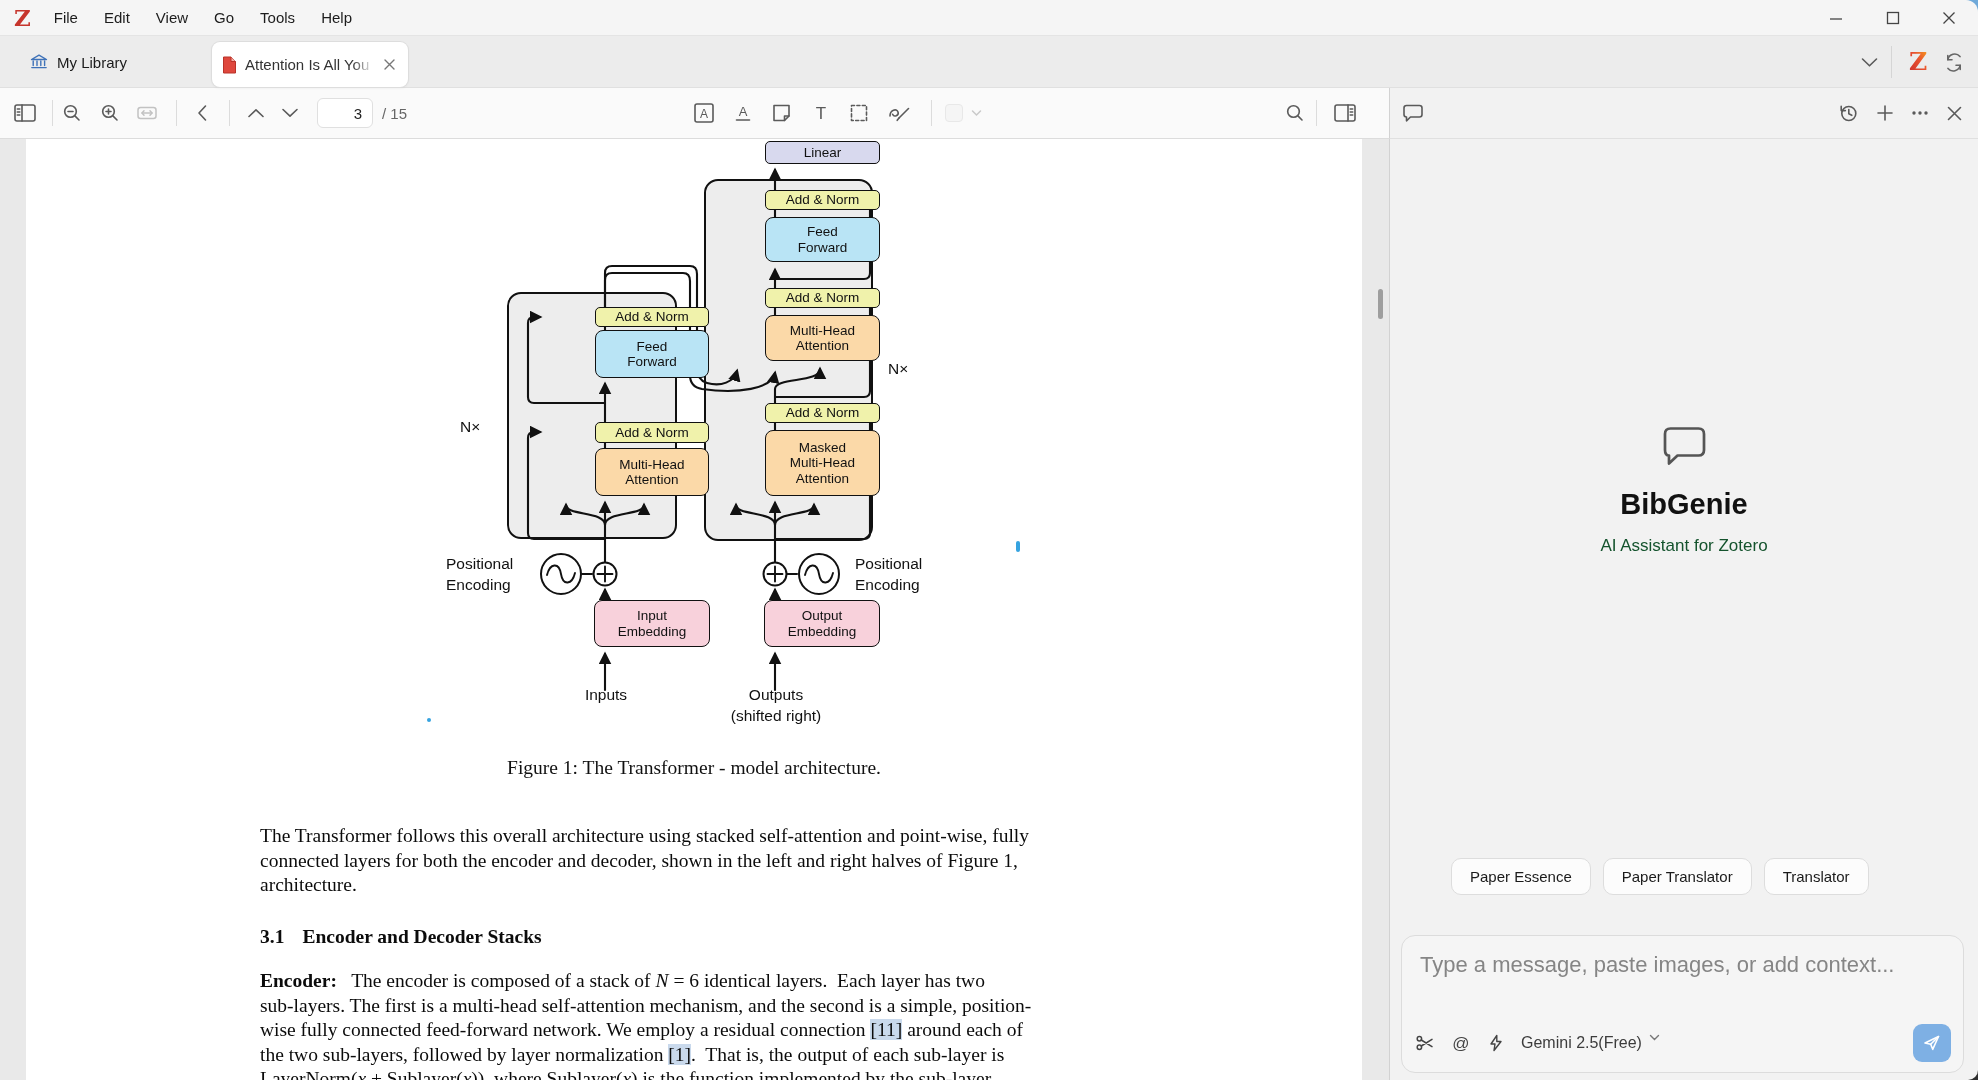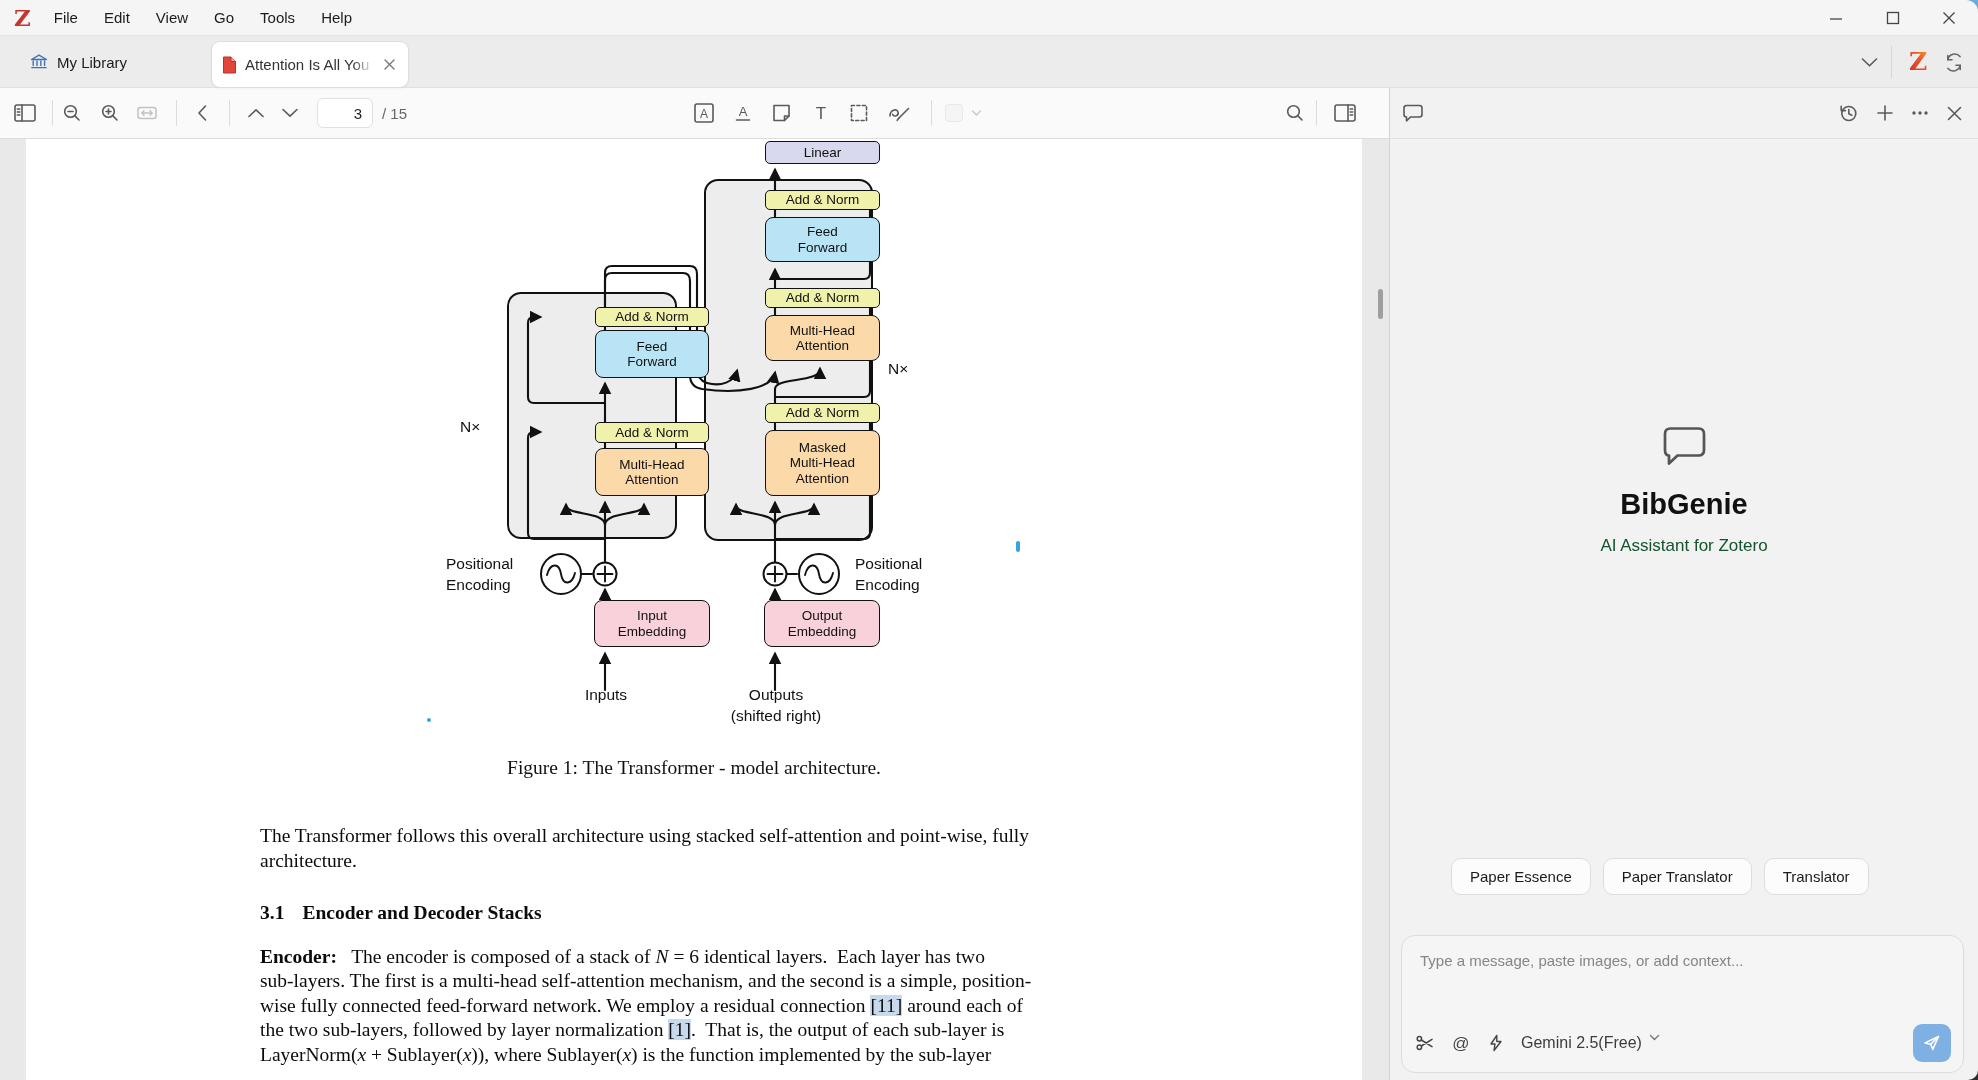--- a/index.html
+++ b/index.html
@@ -66,21 +66,21 @@
   .para2{margin-top:18px}
 
   
   .panel{position:absolute;left:1389px;top:139px;width:589px;height:941px;background:#f2f2f2;border-left:1px solid #d2d2d2;border-bottom-right-radius:10px;z-index:2;}
   .panel-center{position:absolute;left:0;right:0;top:285px;text-align:center;}
   .panel-title{margin-top:16px;font-size:29px;font-weight:600;color:#111;}
   .panel-sub{margin-top:15px;font-size:17px;color:#14532d;}
   .actions{position:absolute;left:29px;top:719px;display:flex;gap:12px;padding-left:32px;}
   .act-btn{padding:9px 18px;font-size:15px;color:#1a1a1a;background:#fcfcfc;border:1px solid #ddd;border-radius:10px;font-family:"Liberation Sans",sans-serif;cursor:pointer;white-space:nowrap}
   .composer{position:absolute;left:11px;top:796px;width:563px;height:138px;background:#f5f5f5;border:1px solid #dcdcdc;border-radius:14px;}
-  .composer textarea{width:100%;height:72px;background:transparent;border:none;outline:none;resize:none;padding:16px 18px;font-size:15px;color:#14532d;font-family:"Liberation Sans",sans-serif;}
+  .composer textarea{width:100%;height:72px;background:transparent;border:none;outline:none;resize:none;padding:16px 18px;font-size:22px;color:#14532d;font-family:"Liberation Sans",sans-serif;}
   .composer textarea::placeholder{color:#858585}
   .comp-row{position:absolute;left:14px;right:12px;bottom:10px;height:38px;display:flex;align-items:center;gap:17px;}
   .model{display:flex;align-items:flex-start;gap:7px;font-size:16px;color:#3c3c3c;cursor:pointer}
   .send-btn{margin-left:auto;width:38px;height:38px;border-radius:9px;background:#7eb0e4;border:none;display:flex;align-items:center;justify-content:center;cursor:pointer}
 </style>
 </head>
 <body>
 
 <div class="app">
   <div class="corner-tr"></div>
@@ -416,20 +416,21 @@
         <div class="flabel" style="left:94px;top:545px;width:72px;text-align:center">Inputs</div>
         <div class="flabel" style="left:258px;top:545px;width:84px;text-align:center">Outputs</div>
         <div class="flabel" style="left:244px;top:566px;width:112px;text-align:center">(shifted right)</div>
       </div>
 
       <div class="caption">Figure 1: The Transformer - model architecture.</div>
 
       <div class="textcol">
         <div>
             <div class="pline"><span>The Transformer follows this overall architecture using stacked self-attention and point-wise, fully</span></div>
+            <div class="pline"><span>connected layers for both the encoder and decoder, shown in the left and right halves of Figure 1,</span></div>
             <div class="pline"><span>architecture.</span></div>
           </div>
         <div class="heading">
           <span class="hnum">3.1</span><span>Encoder and Decoder Stacks</span>
         </div>
         <div class="para2">
             <div class="pline"><span class="r-b">Encoder:</span><span>   The encoder is composed of a stack of </span><span class="r-i">N</span><span> = 6 identical layers.  Each layer has two</span></div>
             <div class="pline"><span>sub-layers. The first is a multi-head self-attention mechanism, and the second is a simple, position-</span></div>
             <div class="pline"><span>wise fully connected feed-forward network. We employ a residual connection </span><span class="r-c">[11]</span><span> around each of</span></div>
             <div class="pline"><span>the two sub-layers, followed by layer normalization </span><span class="r-c">[1]</span><span>.  That is, the output of each sub-layer is</span></div>

